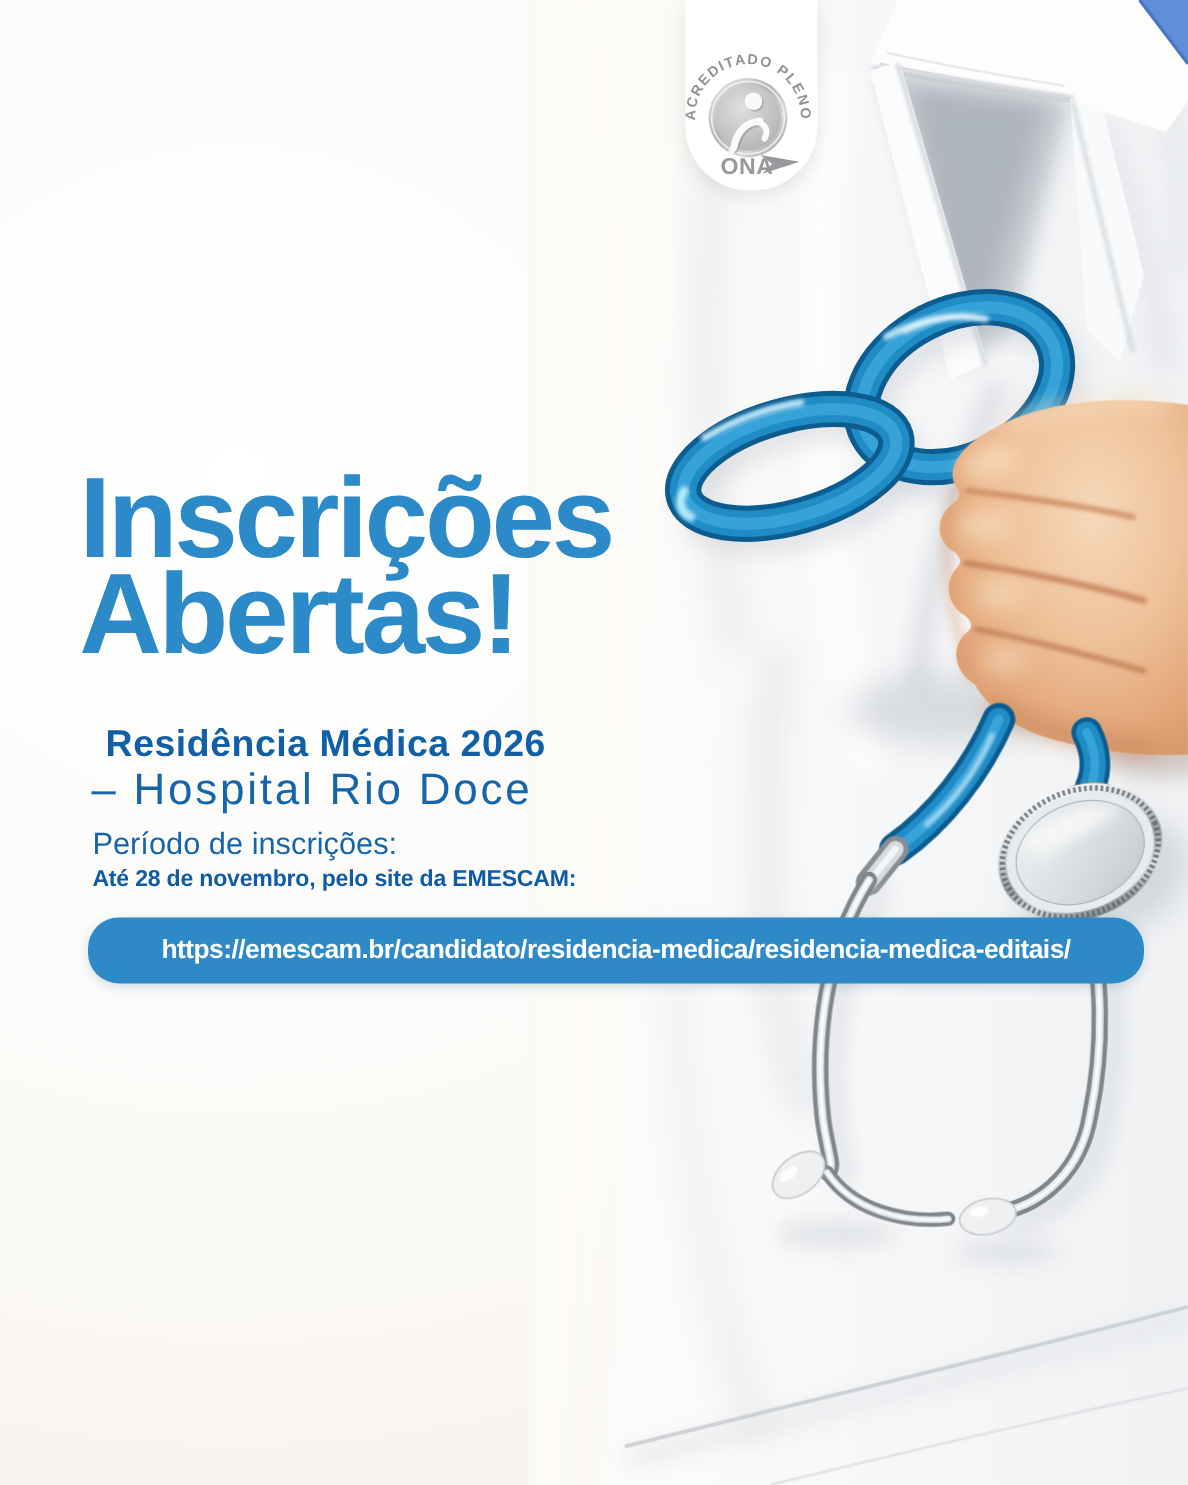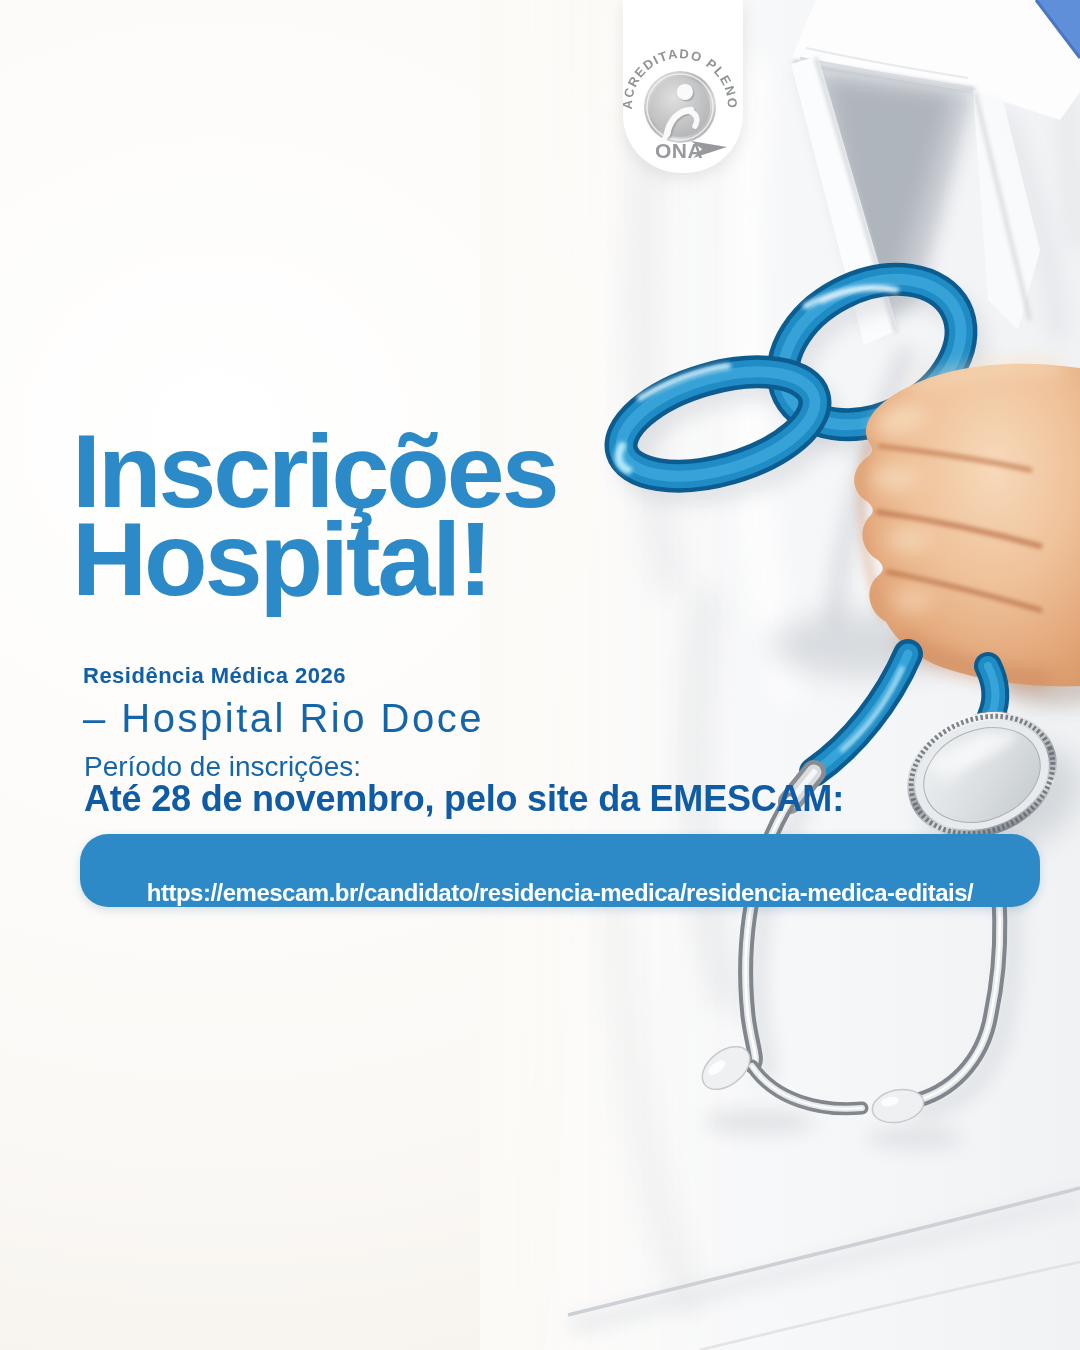--- a/index.html
+++ b/index.html
@@ -16,28 +16,28 @@
   }
   .seal svg{position:absolute;inset:0;}
   
   .logo{position:absolute;left:338px;top:68px;width:240px;height:100px;}
   
   .headline{
     position:absolute;left:72px;top:427px;color:#2b8ac7;font-weight:bold;
     font-size:104px;line-height:88px;letter-spacing:-3px;
   }
   .program{position:absolute;left:83px;top:656px;color:#1160a7;}
-  .program .b{font-size:22px;font-weight:bold;line-height:40px;letter-spacing:.5px;}
+  .program .b{font-size:34px;font-weight:bold;line-height:40px;letter-spacing:.5px;margin-left:13px;}
   .program .r{font-size:40px;font-weight:normal;line-height:40px;letter-spacing:2.5px;margin-top:2px;color:#1565aa;}
   .period{position:absolute;left:84px;top:752px;}
   .period .l1{font-size:28px;line-height:30px;color:#1565aa;}
-  .period .l2{font-size:36px;line-height:33px;font-weight:bold;color:#0f5ca5;letter-spacing:-.2px;}
+  .period .l2{font-size:21px;line-height:33px;font-weight:bold;color:#0f5ca5;letter-spacing:-.2px;}
   .cta{
-    position:absolute;left:80px;top:834px;width:960px;height:73px;background:#2e8ac6;
-    border-radius:28px;display:flex;align-items:flex-end;justify-content:center;
+    position:absolute;left:80px;top:834px;width:960px;height:60px;background:#2e8ac6;
+    border-radius:28px;display:flex;align-items:center;justify-content:center;
     box-shadow:0 3px 10px rgba(30,90,140,.18);cursor:pointer;
   }
   .cta span{color:#ffffff;font-weight:bold;font-size:24px;letter-spacing:-0.5px;white-space:nowrap;}
 </style>
 </head>
 <body>
 
 <div class="canvas">
 
   <svg class="photo" viewBox="0 0 1080 1350">
@@ -266,21 +266,21 @@
         <path d="M 45,133 C 40,140 38,146 40,151" stroke="#fafafa" stroke-width="5" fill="none" stroke-linecap="round"></path>
       </g>
       <text x="32" y="158" font-size="21" font-weight="bold" fill="#97999c" letter-spacing="0.5">ONA</text>
       <path d="M 68,141 L 104,147 L 70,158 L 79,149 Z" fill="#97999c"></path>
     </svg>
   </div>
 
 
   <div class="headline">
     <div>Inscrições</div>
-    <div>Hospital!</div>
+    <div>Abertas!</div>
   </div>
 
   <div class="program">
     <div class="b">Residência Médica 2026</div>
     <div class="r">– Hospital Rio Doce</div>
   </div>
 
   <div class="period">
     <div class="l1">Período de inscrições:</div>
     <div class="l2">Até 28 de novembro, pelo site da EMESCAM:</div>

